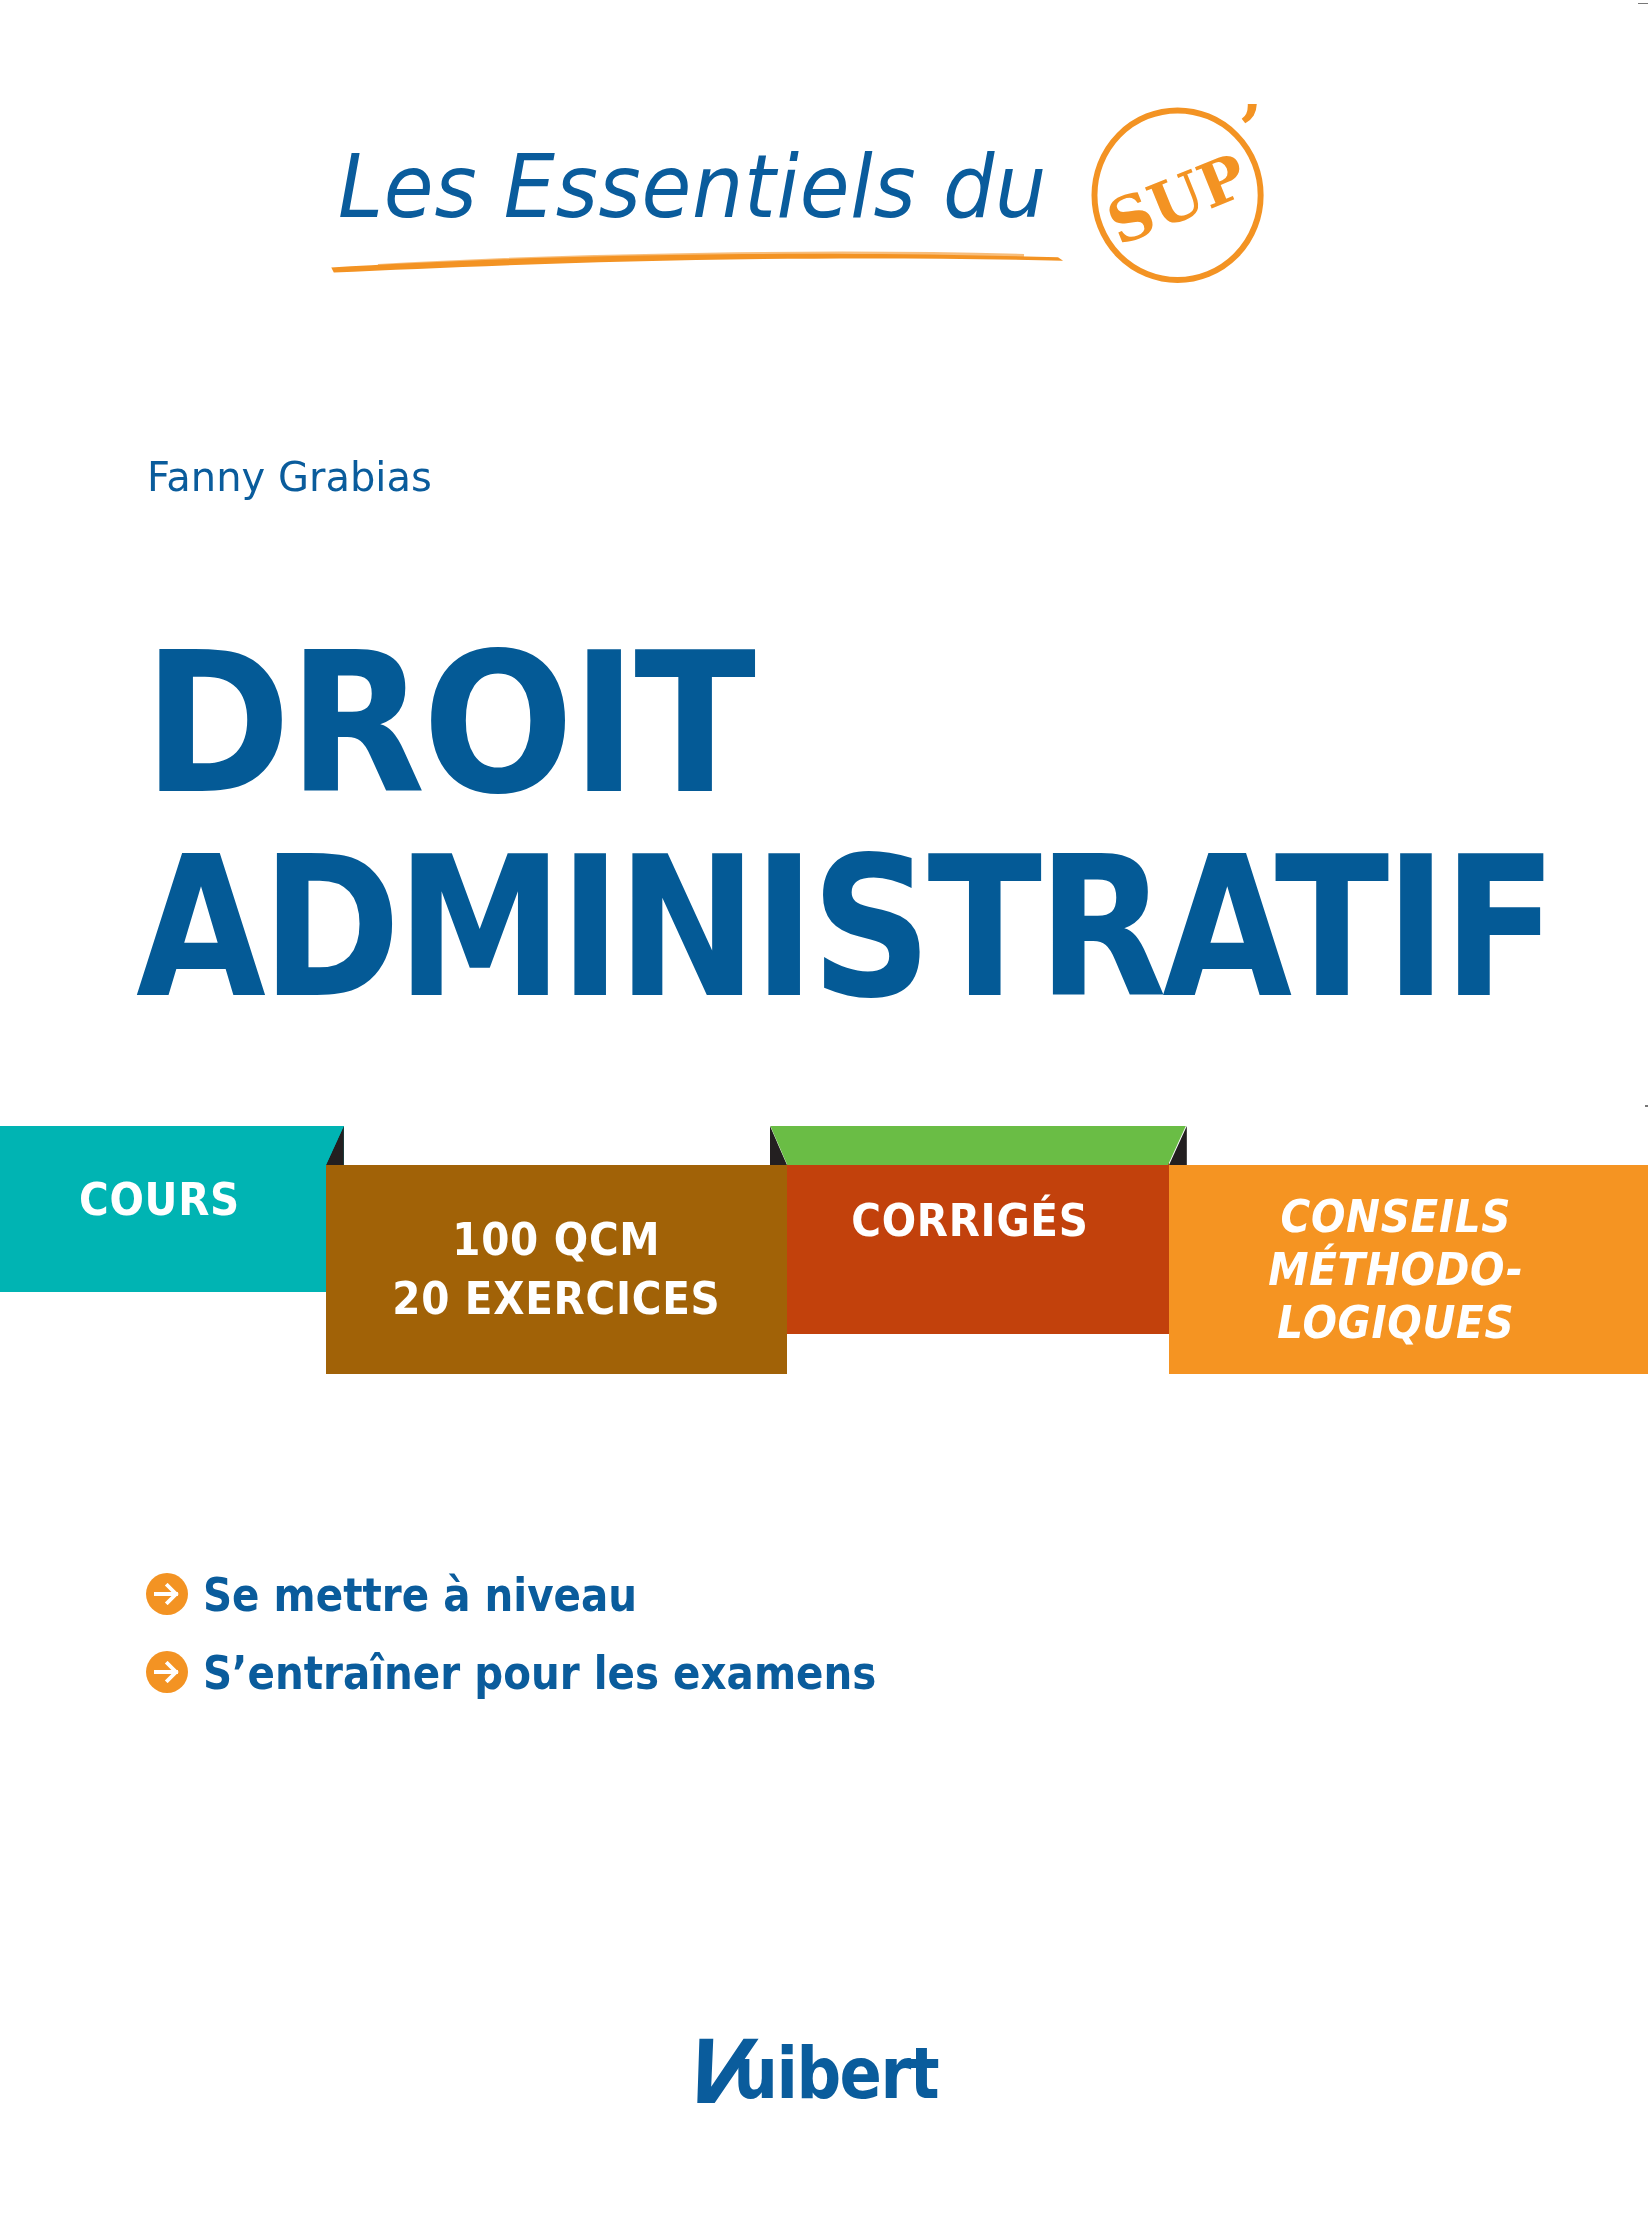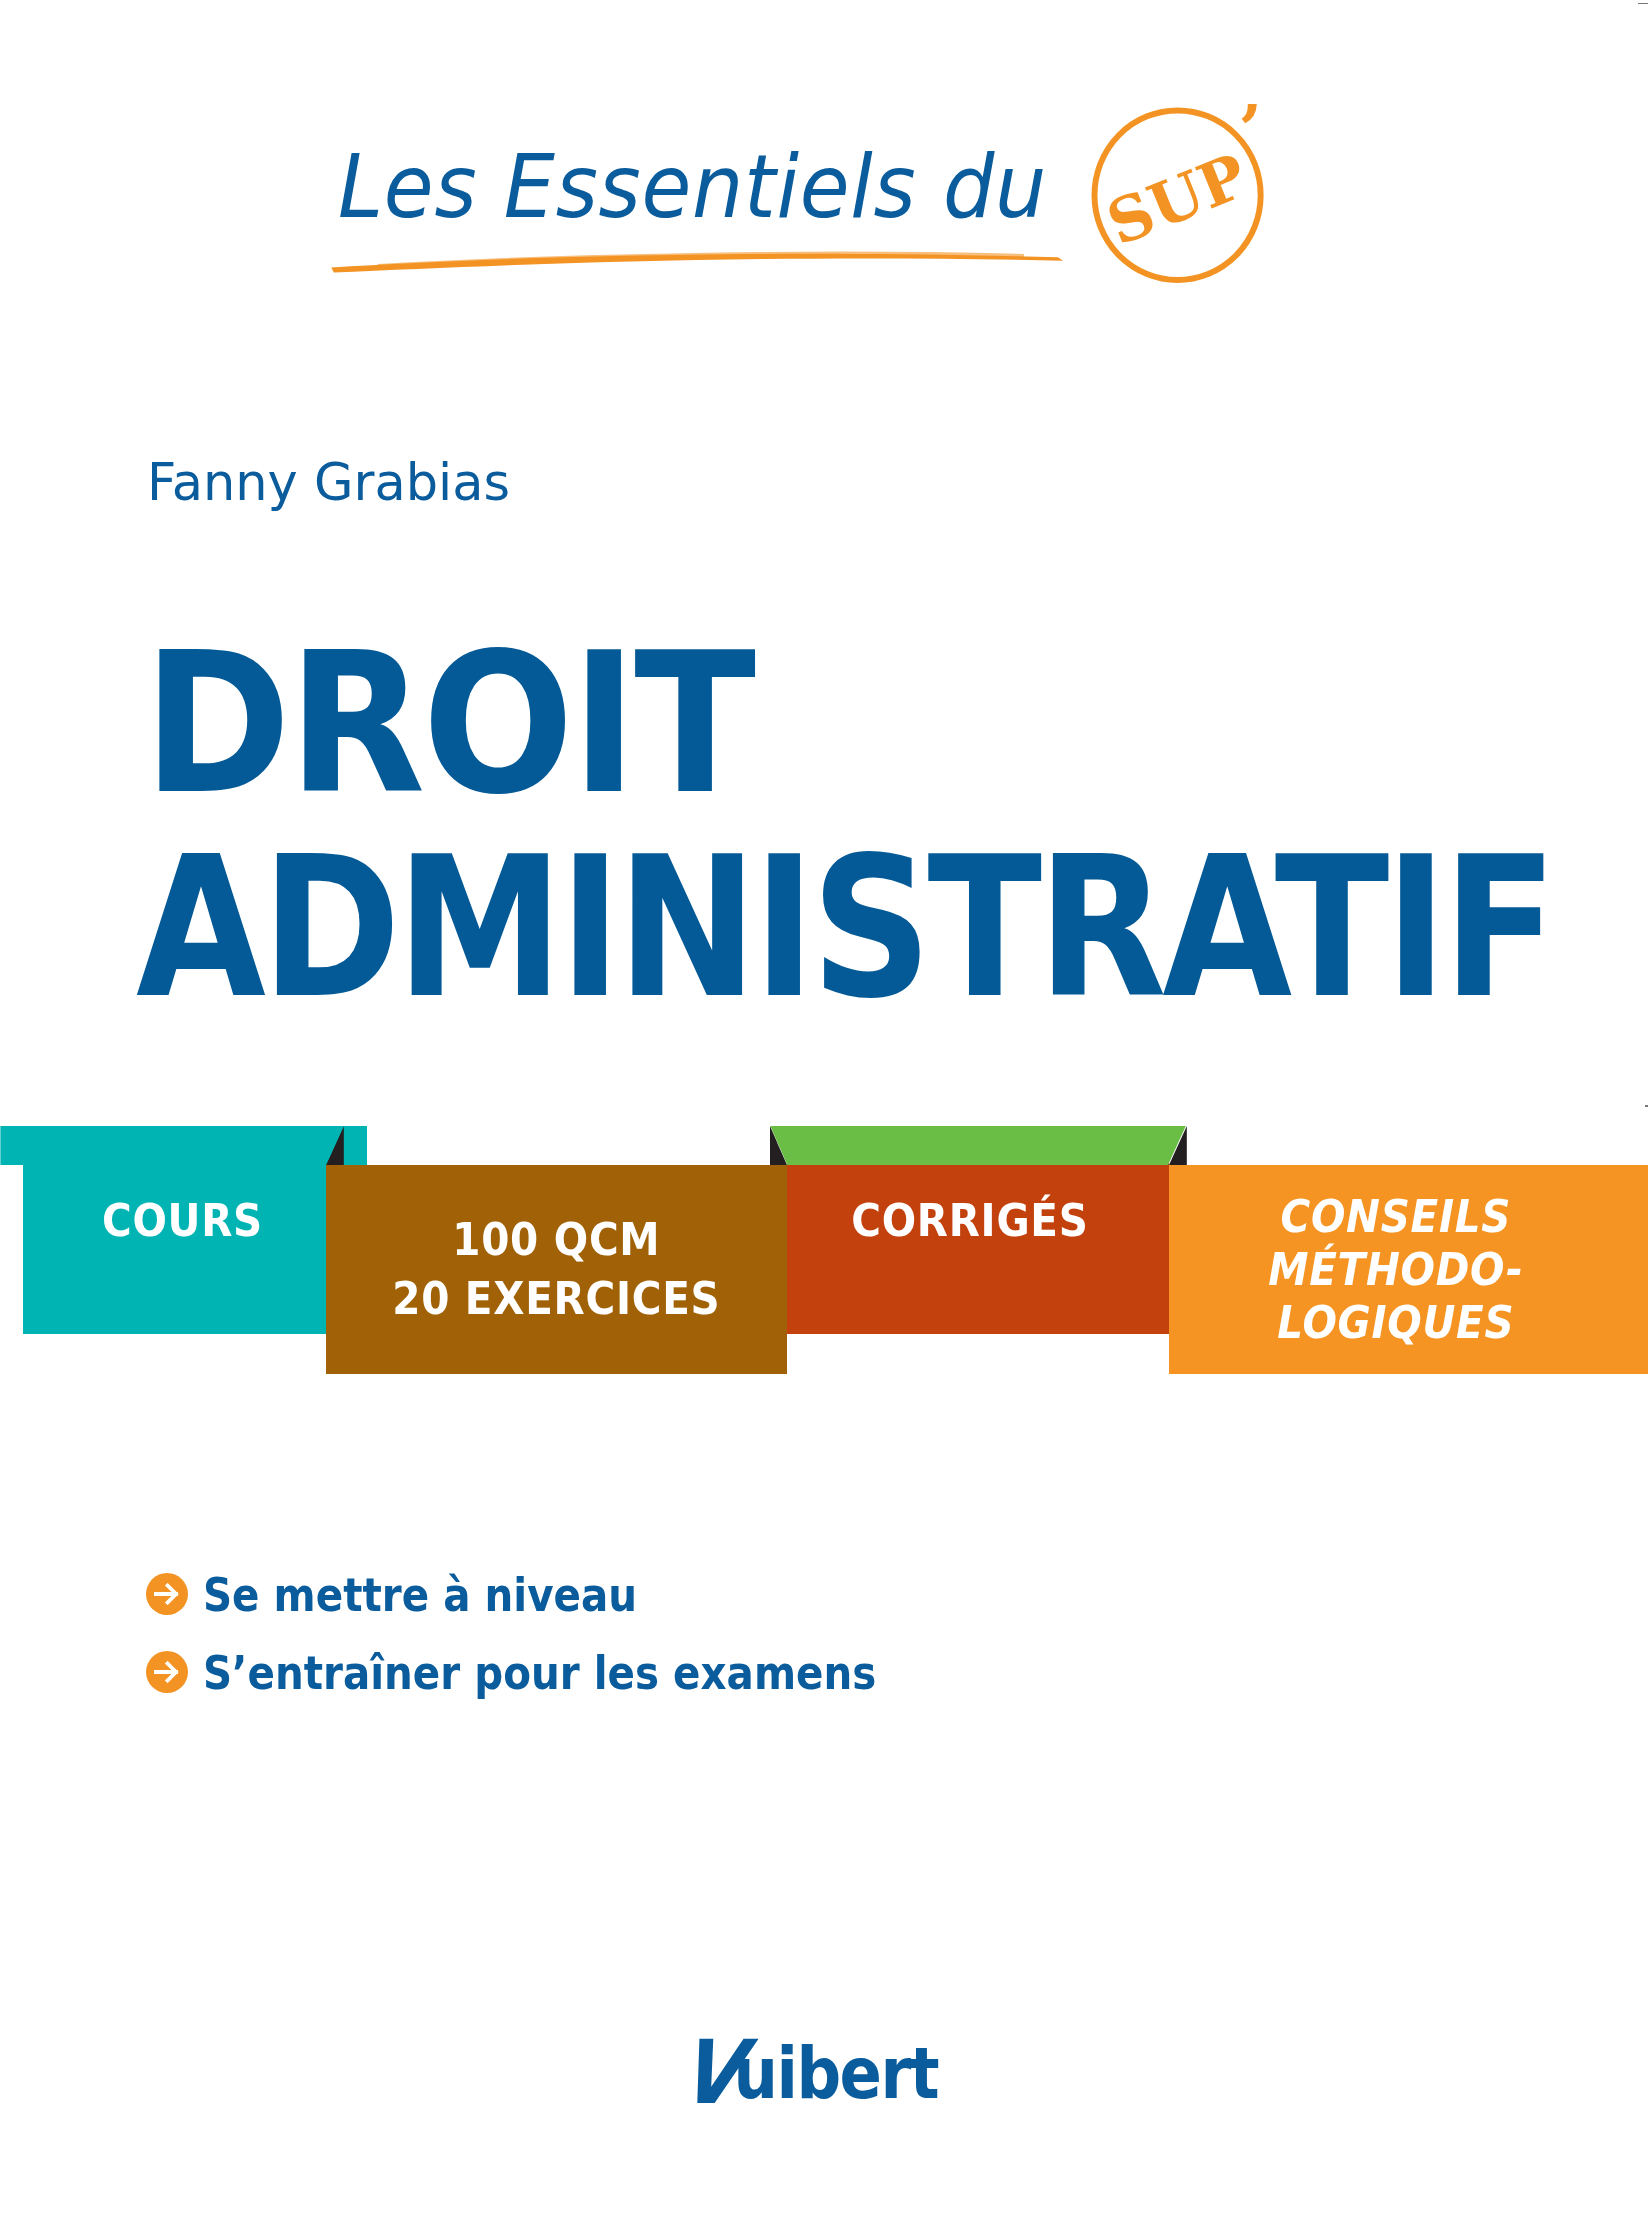--- a/index.html
+++ b/index.html
@@ -19,21 +19,21 @@
     font-family: "DejaVu Sans", sans-serif;
     font-size: 88px; color: #0a5c9c; font-weight: normal;
     letter-spacing: 0.8px; white-space: nowrap; line-height: 1;
     font-style: italic;
     transform: scaleX(0.92); transform-origin: left top;
   }
   .swash { left: 327px; top: 242px; width: 748px; height: 34px; }
   .stamp { left: 1086px; top: 100px; width: 195px; height: 187px; }
 
   .author {
-    left: 147px; top: 457px; font-size: 51px; color: #0a5c9c;
+    left: 147px; top: 457px; font-size: 40px; color: #0a5c9c;
     font-family: "DejaVu Sans", sans-serif; white-space: nowrap; line-height: 1;
   }
 
   .title-line {
     font-family: "DejaVu Sans", sans-serif; font-weight: bold;
     color: #045a96; white-space: nowrap; line-height: 1;
     transform-origin: left top;
   }
   .title-1 { left: 143px; top: 627px; font-size: 194px; transform: scaleX(0.92); letter-spacing: -3.4px; }
   .title-2 { left: 136px; top: 831px; font-size: 194px; transform: scaleX(0.865); letter-spacing: -5.1px; }
@@ -89,21 +89,21 @@
   <text x="180" y="62" font-family="DejaVu Serif, serif" font-weight="bold" font-size="80" fill="#f39323">’</text>
 </svg>
 
 <div class="abs author">Fanny Grabias</div>
 
 <div class="abs title-line title-1">DROIT</div>
 <div class="abs title-line title-2">ADMINISTRATIF</div>
 
 <div>
 
-  <div class="banner" style="left:0;top:1126px;width:344px;height:208px;background:#00b4b3;margin-left:23px;">
+  <div class="banner" style="left:0;top:1126px;width:344px;height:166px;background:#00b4b3;">
     <span class="banner-label" style="margin-left:-25.5px;margin-top:-17px;">COURS</span>
   </div>
 
   <svg class="abs" style="left:326px;top:1126px;" width="18.7" height="39" viewBox="0 0 22 46">
     <polygon points="0,46 21,0 21,46" fill="#231f20"></polygon>
   </svg>
 
   <div class="banner" style="left:326px;top:1165px;width:461px;height:209px;background:#a16207;">
     <span class="banner-label">100 QCM
 20 EXERCICES</span>

